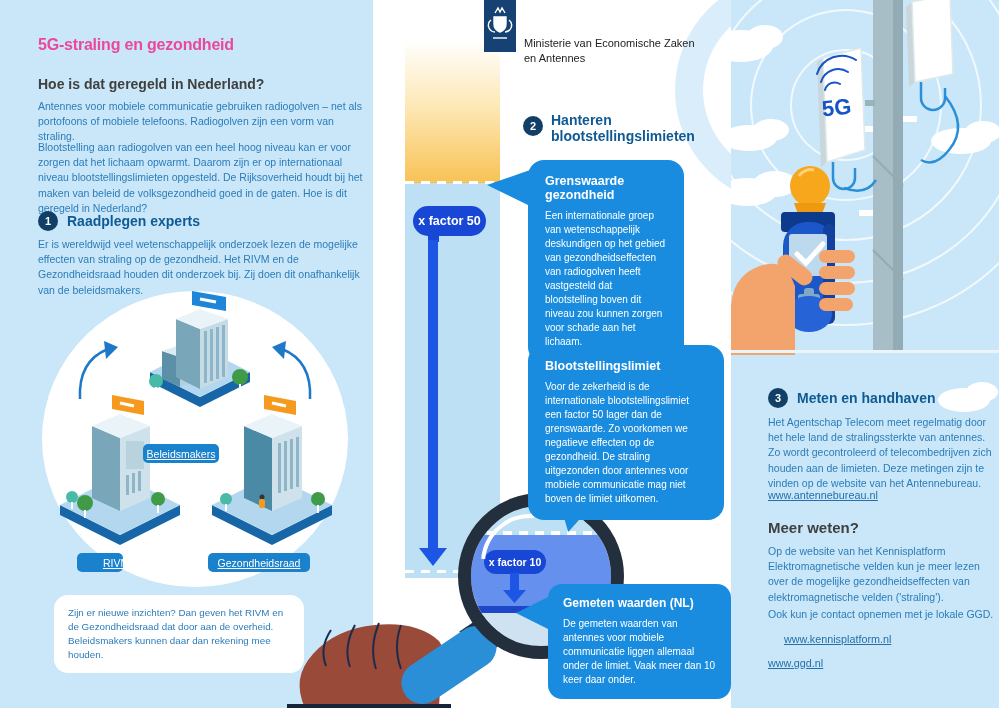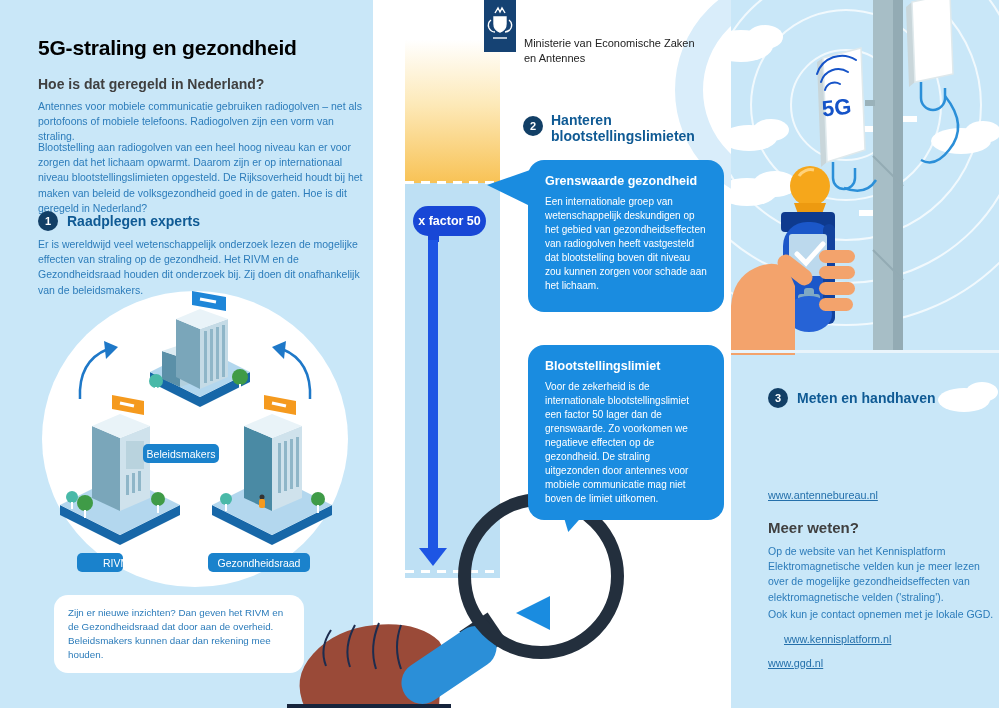--- a/index.html
+++ b/index.html
@@ -1,35 +1,35 @@
 <!DOCTYPE html>
 <html><head>
 <meta charset="utf-8">
 <style>
   * { box-sizing: border-box; margin: 0; padding: 0; }
   body { margin: 0; background: #e9edf0; font-family: "Liberation Sans", sans-serif; }
   #page { position: relative; width: 999px; height: 708px; background: #ffffff; overflow: hidden; margin: 0 auto; }
   .abs { position: absolute; }
   .col { position: absolute; top: 0; height: 708px; background: #c9e7f8; z-index: 0; }
 
-  .h1 { font-size: 21px; font-weight: bold; color: #000000; letter-spacing: -0.2px; }
+  .h1 { font-size: 16px; font-weight: bold; color: #ec4899; letter-spacing: -0.2px; }
   .h2 { font-size: 14px; font-weight: bold; color: #404040; }
   .bodytxt { font-size: 10.5px; line-height: 1.45; color: #2c7cba; }
   .stepnum { width: 20px; height: 20px; border-radius: 50%; background: #123f66; color: #fff;
              font-size: 11px; font-weight: bold; display: flex; align-items: center; justify-content: center; z-index: 3; }
   .steptitle { font-size: 14px; font-weight: bold; color: #0f5a94; line-height: 1.12; }
 
   .bubble { position: absolute; background: #1a8ce0; border-radius: 16px; color: #fff;
             padding: 14px 17px; z-index: 6; }
   .bubble .bt { font-size: 12.5px; font-weight: bold; margin-bottom: 7px; }
   .bubble .bb { font-size: 10px; line-height: 1.4; }
   .tail { position: absolute; background: #1a8ce0; z-index: 6; }
 
   .pill { position: absolute; background: #1a82cc; color: #fff; border-radius: 5px; display: flex;
-          align-items: center; justify-content: center; font-size: 10.5px; z-index: 4; }
+          align-items: center; justify-content: center; font-size: 10.5px; z-index: 4; text-decoration: underline; }
   .link { font-size: 10.8px; color: #2470ab; text-decoration: underline; cursor: pointer; display: inline-block; }
 
   .dashline { position: absolute; height: 3px;
               background: repeating-linear-gradient(90deg, #ffffff 0 9px, rgba(255,255,255,0) 9px 16px); }
 
   .badge { position: absolute; background: #1847d6; color: #fff; font-weight: bold; border-radius: 15px;
            display: flex; align-items: center; justify-content: center; }
 
   .notebox { position: absolute; background: #ffffff; border-radius: 14px; padding: 11px 14px;
              font-size: 9.8px; line-height: 1.42; color: #2c7cba; z-index: 3; }
@@ -184,37 +184,51 @@
   <div class="abs" style="left:428px; top:240px; width:10px; height:310px; background:#1d55e4; z-index:3;"></div>
   <div class="abs" style="left:419px; top:548px; width:28px; height:18px; background:#1d55e4; clip-path:polygon(0 0,100% 0,50% 100%); z-index:3;"></div>
 
   <div class="abs stepnum" style="left:523px; top:116px;">2</div>
   <div class="abs steptitle" style="left:551px; top:113px; z-index:3;">
     <div>Hanteren</div>
     <div>blootstellingslimieten</div>
   </div>
 
   <div class="tail" style="left:487px; top:170px; width:43px; height:36px; clip-path:polygon(100% 0, 0 42%, 100% 100%);"></div>
-  <div class="bubble" style="left:528px; top:160px; width:196px; min-height:152px;">
+  <div class="bubble" style="left:528px; top:160px; width:156px; min-height:152px;">
     <div class="bt">Grenswaarde gezondheid</div>
     <div class="bb">Een internationale groep van wetenschappelijk deskundigen op het gebied van gezondheidseffecten van radiogolven heeft vastgesteld dat blootstelling boven dit niveau zou kunnen zorgen voor schade aan het lichaam.</div>
   </div>
 
   <div class="tail" style="left:557px; top:494px; width:45px; height:38px; clip-path:polygon(0 0, 100% 0, 25% 100%);"></div>
   <div class="bubble" style="left:528px; top:345px; width:196px; min-height:152px;">
     <div class="bt">Blootstellingslimiet</div>
     <div class="bb">Voor de zekerheid is de internationale blootstellingslimiet een factor 50 lager dan de grenswaarde. Zo voorkomen we negatieve effecten op de gezondheid. De straling uitgezonden door antennes voor mobiele communicatie mag niet boven de limiet uitkomen.</div>
   </div>
 
   <div class="tail" style="left:516px; top:596px; width:34px; height:34px; clip-path:polygon(100% 0, 0 50%, 100% 100%);"></div>
+  <div class="bubble" style="left:548px; top:584px; width:183px; min-height:96px; border-radius:14px; padding:12px 15px;">
+    <div class="bt" style="font-size:12px;">Gemeten waarden (NL)</div>
+    <div class="bb">De gemeten waarden van antennes voor mobiele communicatie liggen allemaal onder de limiet. Vaak meer dan 10 keer daar onder.</div>
+  </div>
 
   <div class="abs" style="left:466px; top:619px; width:34px; height:34px; background:#232f3d; transform:rotate(-34deg); z-index:5;"></div>
   <div class="abs" style="left:396px; top:644px; width:106px; height:42px; border-radius:21px; background:#2b8fd8; transform:rotate(-34deg); z-index:5;"></div>
 
   <div class="lens-wrap">
+    <div class="lens-clip">
+      <div class="dashline" style="left:0; top:25px; width:140px; height:3.5px;"></div>
+      <div style="position:absolute; left:0; top:29px; width:140px; height:71px; background:#6690ee;"></div>
+      <div style="position:absolute; left:0; top:100px; width:140px; height:7px; background:#1d46c8;"></div>
+      <div style="position:absolute; left:0; top:107px; width:140px; height:33px; background:#cfe2f2;"></div>
+      <div class="badge" style="left:13px; top:44px; width:62px; height:24px; font-size:10.5px; border-radius:12px;">x factor 10</div>
+      <div style="position:absolute; left:39px; top:67px; width:9px; height:17px; background:#1d55e4;"></div>
+      <div style="position:absolute; left:32px; top:84px; width:23px; height:13px; background:#1d55e4; clip-path:polygon(0 0,100% 0,50% 100%);"></div>
+      <div class="lens-highlight"></div>
+    </div>
     <div class="lens-ring"></div>
   </div>
 
   <svg class="abs" style="left:731px; top:0; z-index:2;" width="268" height="355" viewBox="0 0 268 355">
 
     <g stroke="#ffffff" stroke-width="2" fill="none" opacity="0.75">
       <circle cx="115" cy="105" r="55"></circle>
       <circle cx="115" cy="105" r="95"></circle>
       <circle cx="115" cy="105" r="135"></circle>
       <circle cx="115" cy="105" r="178"></circle>
@@ -282,20 +296,21 @@
   </svg>
   <div class="abs" style="left:822px; top:95px; font-size:22px; font-weight:bold; color:#1553c8; transform:rotate(-6deg); z-index:3;">5G</div>
   <div class="abs" style="left:731px; top:350px; width:268px; height:3px; background:#e9f4fb; z-index:3;"></div>
   <svg class="abs" style="left:938px; top:376px; z-index:2;" width="61" height="38" viewBox="0 0 61 38">
     <ellipse cx="26" cy="24" rx="26" ry="12" fill="#ffffff"></ellipse>
       <ellipse cx="44" cy="16" rx="16" ry="10" fill="#ffffff"></ellipse>
   </svg>
 
   <div class="abs stepnum" style="left:768px; top:388px;">3</div>
   <div class="abs steptitle" style="left:797px; top:391px; z-index:3;">Meten en handhaven</div>
+  <div class="abs bodytxt" style="left:768px; top:415px; width:224px; z-index:3;">Het Agentschap Telecom meet regelmatig door het hele land de stralingssterkte van antennes. Zo wordt gecontroleerd of telecombedrijven zich houden aan de limieten. Deze metingen zijn te vinden op de website van het Antennebureau.</div>
   <a class="abs link" style="left:768px; top:489px; z-index:3;">www.antennebureau.nl</a>
 
   <div class="abs h2" style="left:768px; top:519px; font-size:15px; z-index:3;">Meer weten?</div>
   <div class="abs bodytxt" style="left:768px; top:544px; width:228px; z-index:3;">Op de website van het Kennisplatform Elektromagnetische velden kun je meer lezen over de mogelijke gezondheidseffecten van elektromagnetische velden ('straling').</div>
   <div class="abs bodytxt" style="left:768px; top:607px; width:228px; z-index:3;">Ook kun je contact opnemen met je lokale GGD.</div>
   <a class="abs link" style="left:768px; top:633px; z-index:3;margin-left:16px;">www.kennisplatform.nl</a>
   <a class="abs link" style="left:768px; top:657px; z-index:3;">www.ggd.nl</a>
 
 </div>
 

